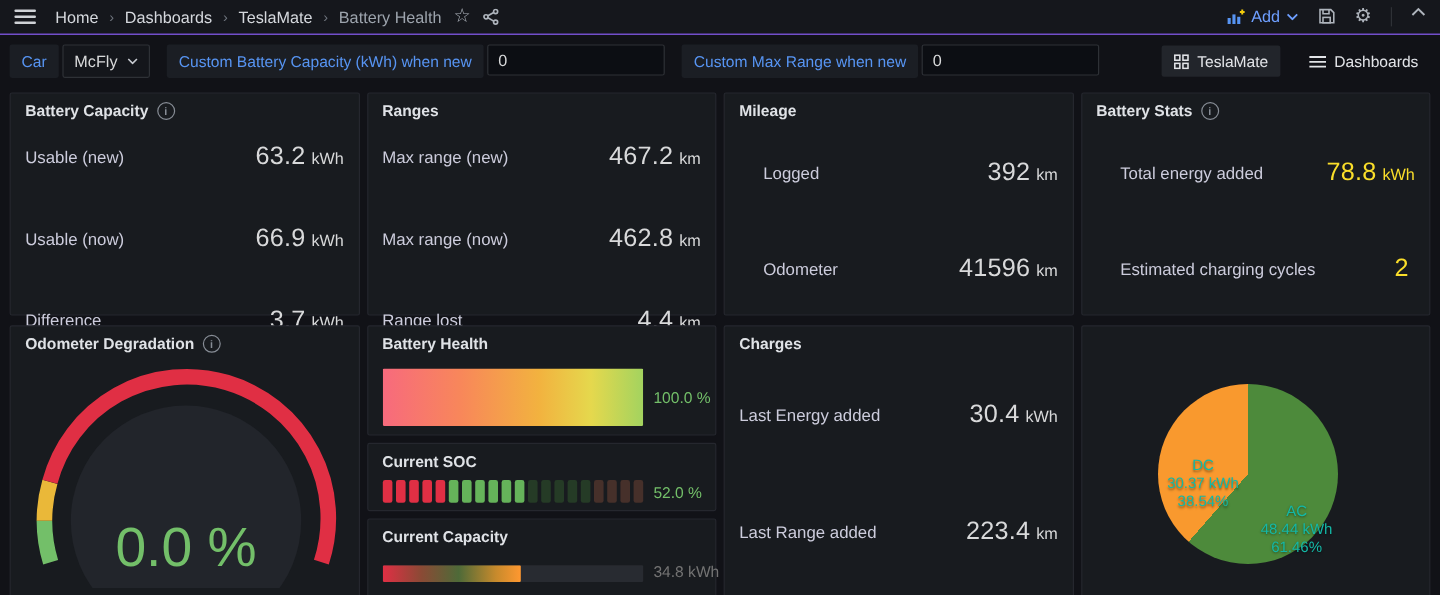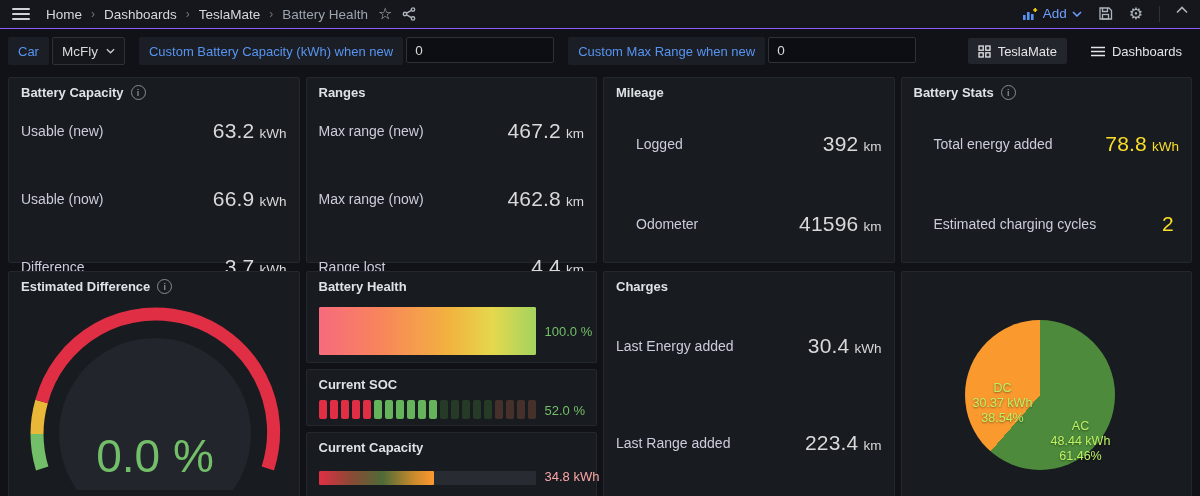--- a/index.html
+++ b/index.html
@@ -65,27 +65,27 @@
   
   .bar-track{position:absolute;left:12px;width:217px;background:transparent;border-radius:1px;overflow:hidden;}
   .bar-track.tinted{background:#282b31;}
   .bar-fill{height:100%;border-radius:1px;}
   .health-track{top:35px;height:48px;}
   .health-fill{background:linear-gradient(90deg,#f76a7d 0%,#f8875a 30%,#f2b23f 60%,#e5d84d 80%,#a3d35f 100%);}
   .cap-track{top:38px;height:14px;}
   .cap-fill{background:linear-gradient(90deg,#e02f44 0%,#8a4a35 28%,#4e6a38 55%,#c78a2c 82%,#ff9830 100%);}
   .bar-value{position:absolute;left:238px;font-size:13px;font-weight:500;white-space:nowrap;}
   .bar-value.green{color:#73bf69;}
-  .bar-value.orange{color:#fca5a5;}
+  .bar-value.orange{color:#737373;}
   .soc-bar{position:absolute;left:12px;top:30px;height:19px;display:flex;gap:3px;}
   .soc-cell{width:8px;height:19px;border-radius:2px;}
   
   .pie{position:absolute;left:63px;top:48px;width:150px;height:150px;border-radius:50%;}
   .pie-label{position:absolute;width:90px;text-align:center;font-size:12.5px;line-height:15px;
-    color:#bef264;text-shadow:0 1px 2px rgba(0,0,0,.45);}
+    color:#14b8a6;text-shadow:0 1px 2px rgba(0,0,0,.45);}
   .pie-label.dc{left:56px;top:109px;}
   .pie-label.ac{left:134px;top:147px;}
 </style>
 </head>
 <body>
 
 <div class="topnav">
   <div class="burger">
       <span></span>
       <span></span>
@@ -280,21 +280,21 @@
         <span class="sval yellow">
             <b>2</b>
             <i></i>
           </span>
       </div>
     </div>
   </div>
 
   <div class="panel">
     <div class="ptitle">
-      <span>Estimated Difference</span>
+      <span>Odometer Degradation</span>
       <span class="info">i</span>
     </div>
     <svg class="gauge-svg" width="290" height="192" viewBox="0 0 290 192">
       <circle cx="146" cy="136" r="96" fill="#22252B"></circle>
       <path d="M 33.2 170.5 A 118 118 0 0 1 28 136" fill="none" stroke-width="13" stroke="#73BF69"></path>
       <path d="M 28 136 A 118 118 0 0 1 32.6 103.5" fill="none" stroke-width="13" stroke="#EAB839"></path>
       <path d="M 32.6 103.5 A 118 118 0 1 1 258.8 170.5" fill="none" stroke-width="13" stroke="#E02F44"></path>
       <text class="gauge-value" x="146" y="174" text-anchor="middle">0.0 %</text>
     </svg>
   </div>

